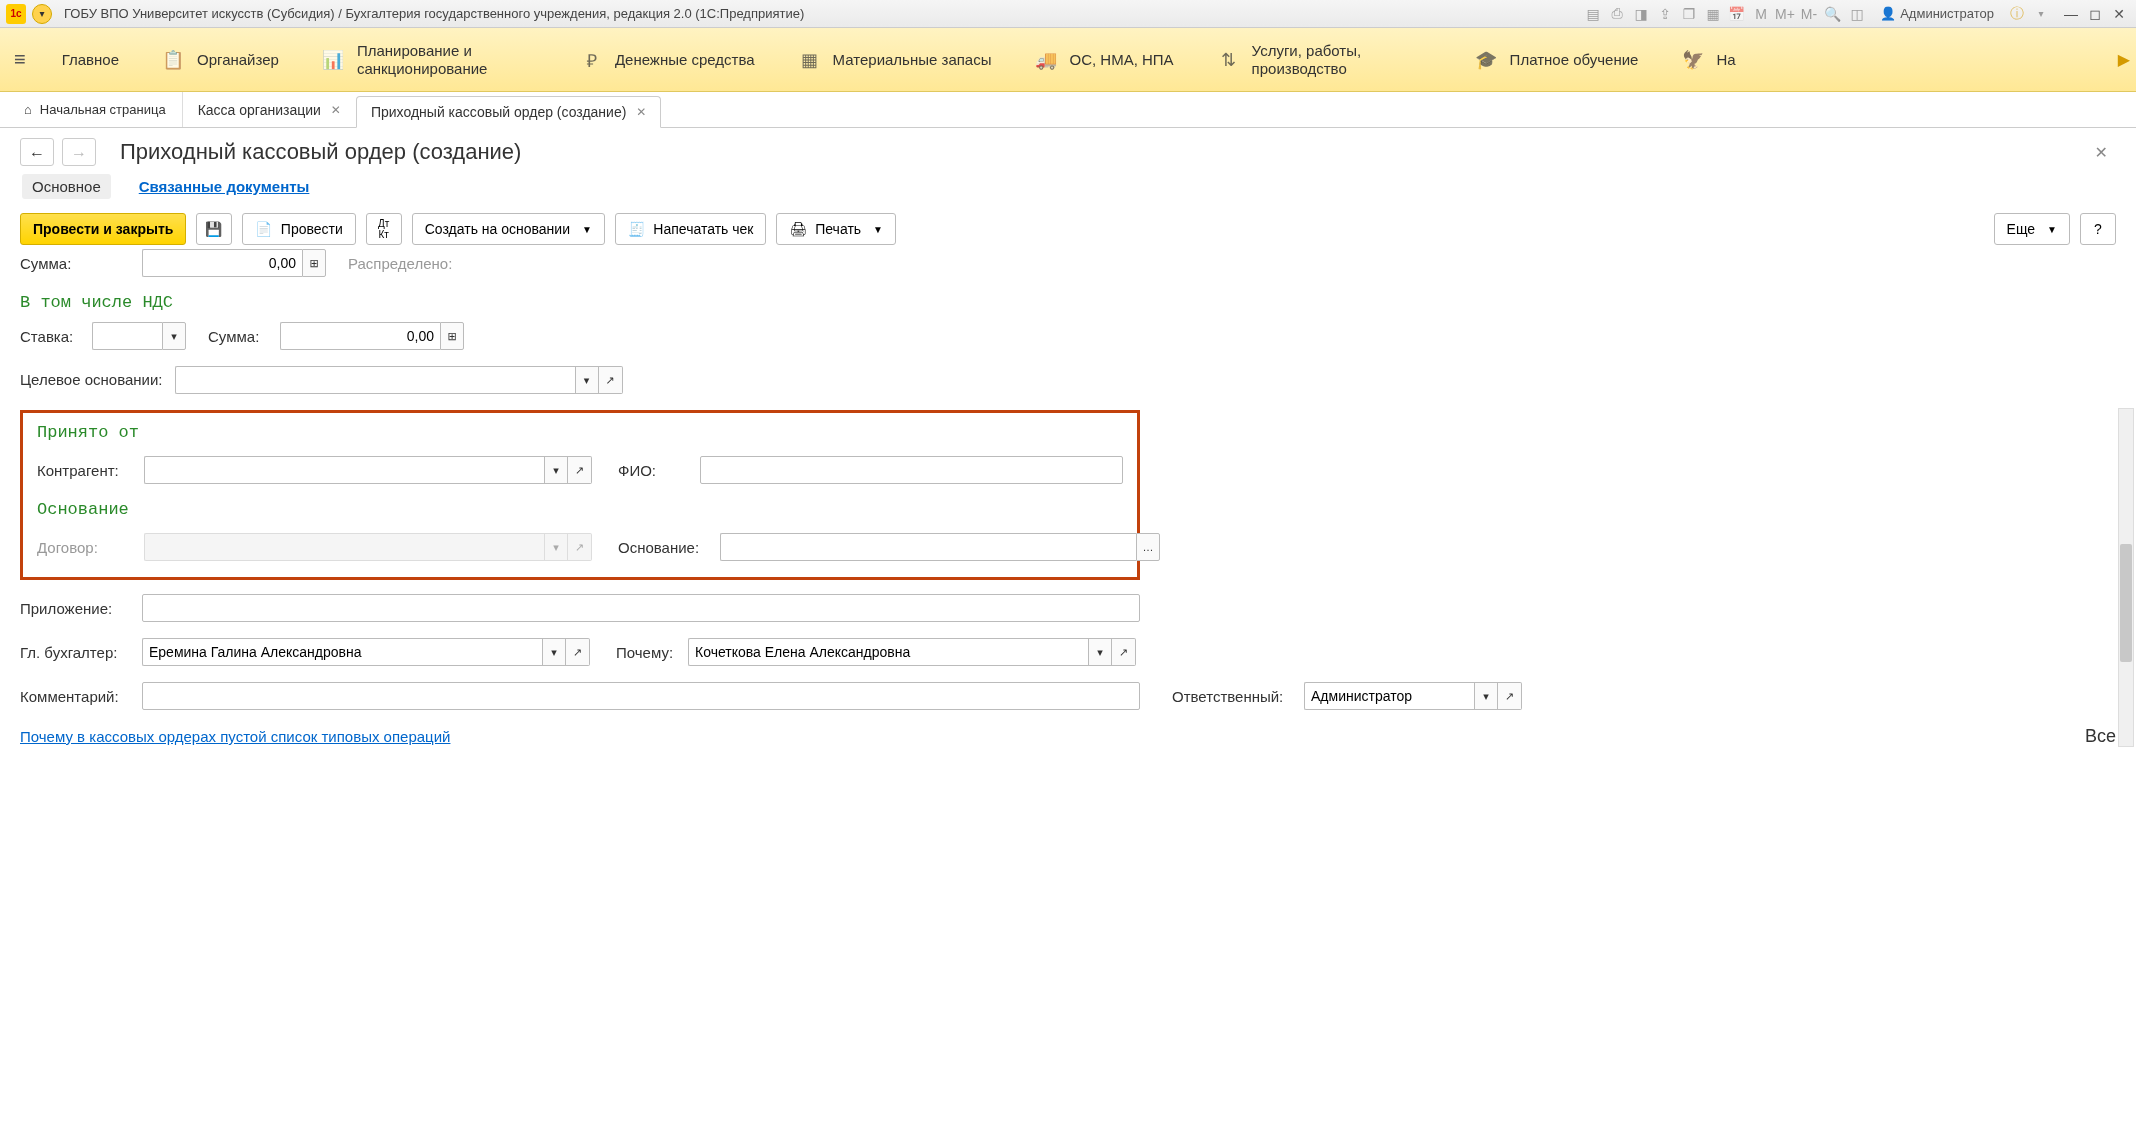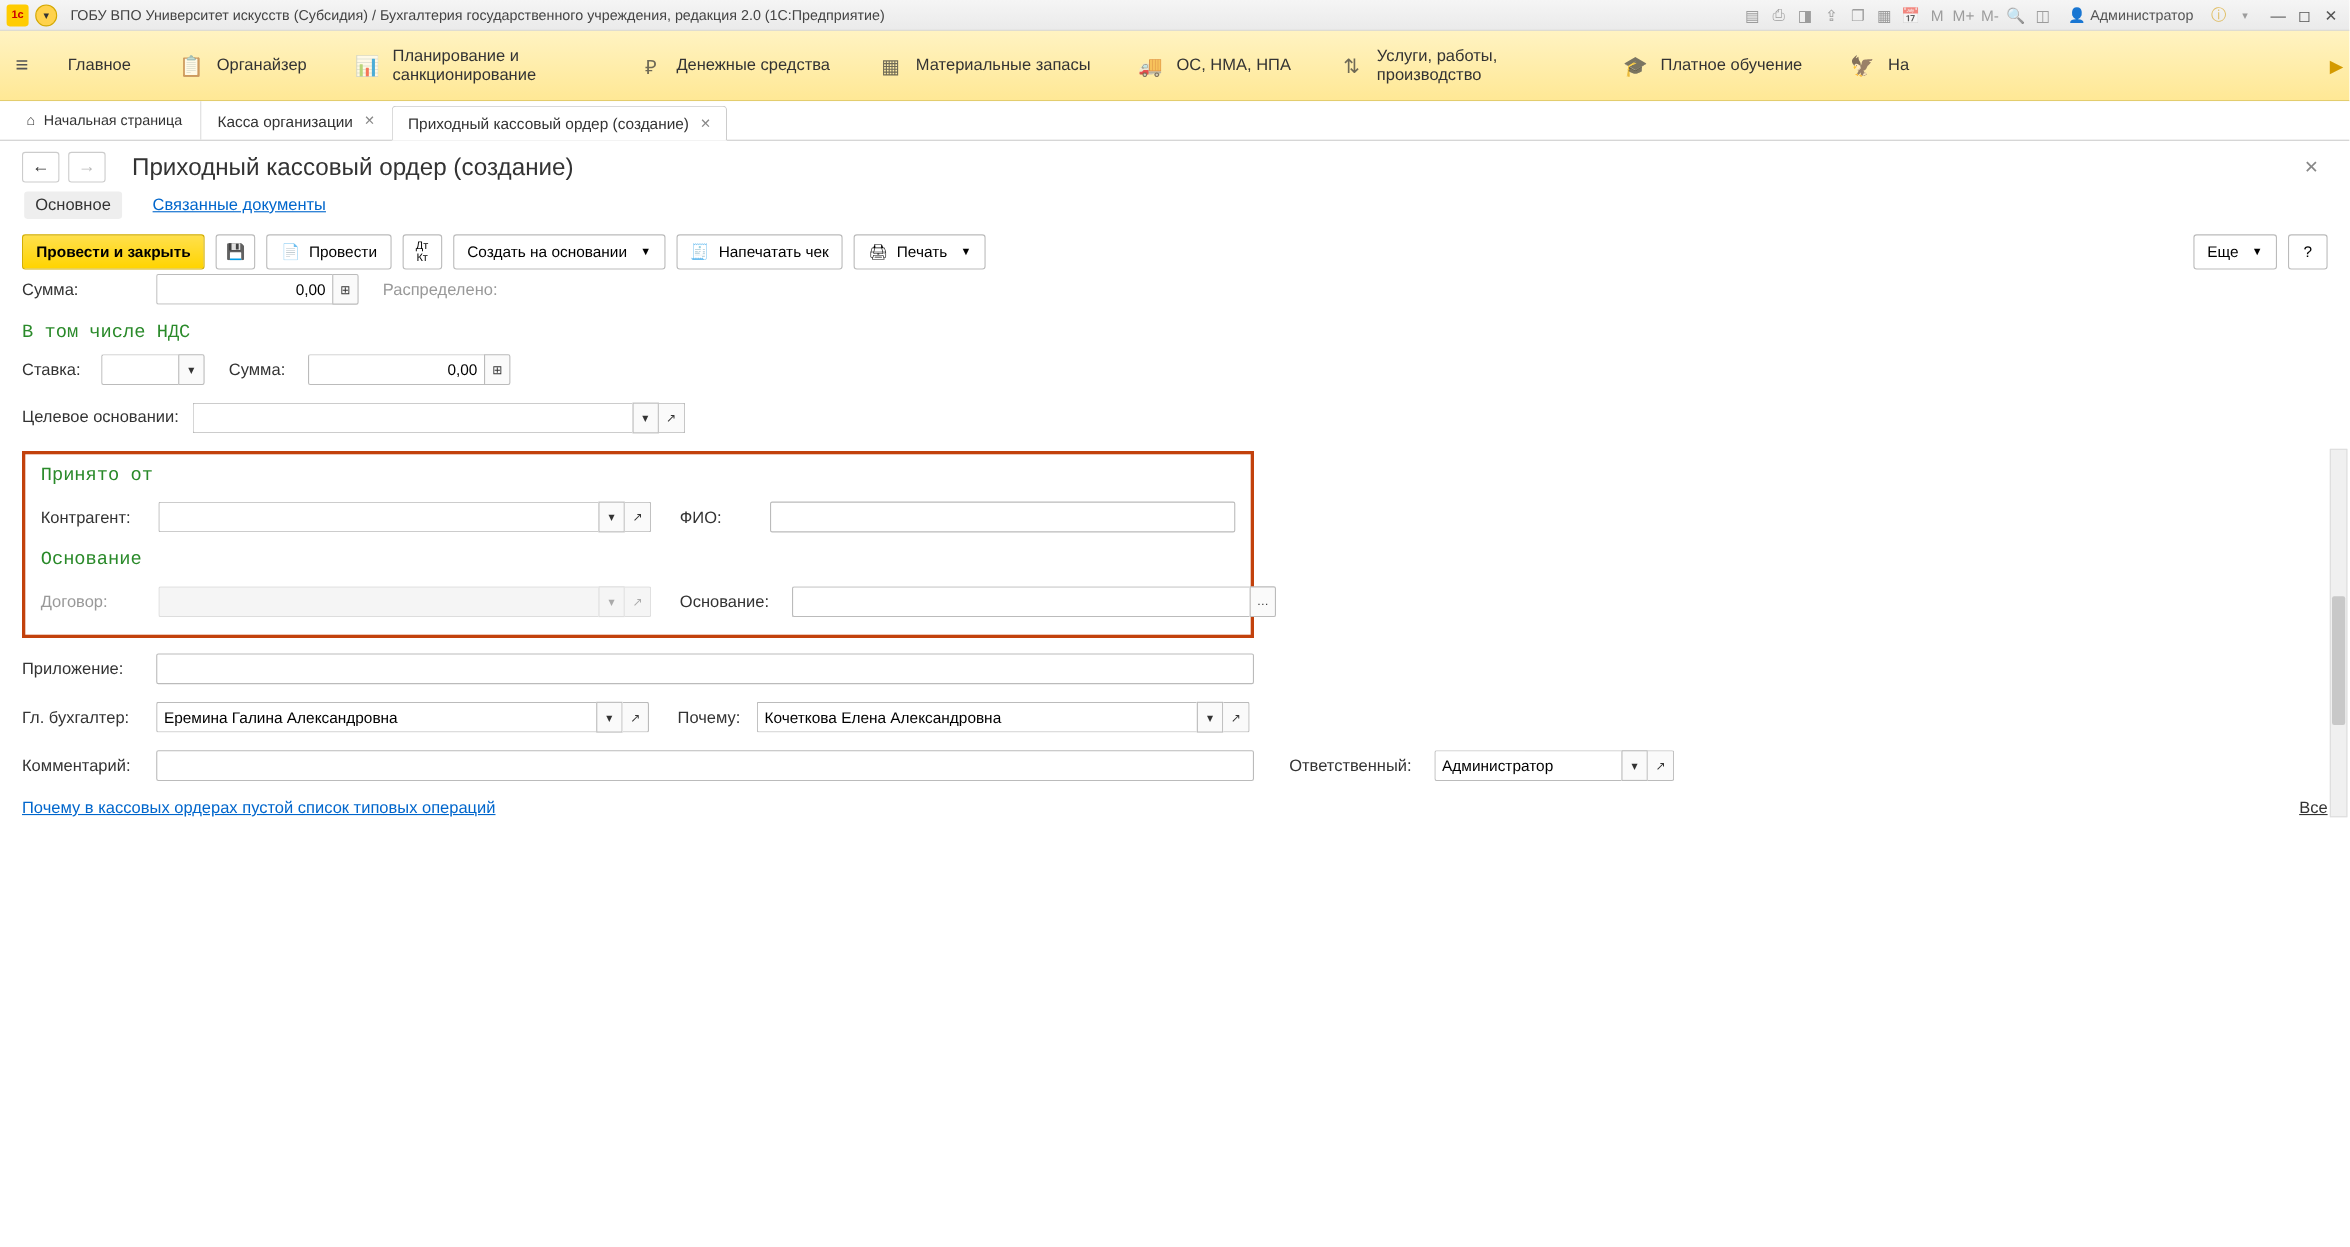--- a/index.html
+++ b/index.html
@@ -36,21 +36,21 @@
 .content { padding: 10px 20px 20px 20px; position:relative; }
 .navrow { display:flex; align-items:center; gap:8px; margin-bottom:6px; }
 .navrow .nav-btn { width:34px; height:28px; border:1px solid #ccc; background:#fff; display:flex; align-items:center; justify-content:center; font-size:16px; border-radius:3px; }
 .navrow .nav-btn.disabled { color:#bbb; }
 .page-title { font-size:22px; font-weight:normal; margin-left:16px; }
 .navrow .close-page { margin-left:auto; font-size:16px; color:#888; padding:4px 8px; }
 
 .subtabs { display:flex; gap:18px; align-items:center; margin:8px 0 14px 2px; }
 .subtabs .subtab { font-size:15px; padding:4px 10px; }
 .subtabs .subtab.active { background:#eee; border-radius:3px; }
-.subtabs .subtab.link { color:#0066cc; text-decoration:underline; }
+.subtabs .subtab.link { color:#0066cc; text-decoration:underline;font-weight:bold; }
 
 .toolbar { display:flex; gap:10px; align-items:center; }
 .btn { height:32px; border:1px solid #bbb; background:#fff; border-radius:3px; padding:0 12px; display:flex; align-items:center; gap:8px; font-size:14px; }
 .btn.primary { background:linear-gradient(#ffe04d,#ffd400); border-color:#d4af00; font-weight:bold; }
 .btn.icon-only { width:36px; padding:0; justify-content:center; }
 .btn .caret { font-size:10px; margin-left:4px; }
 .toolbar .spacer { flex:1; }
 
 
 .form-area { border-top:0; padding-top:4px; position:relative; }
@@ -64,21 +64,21 @@
 .input-combo .input { border-right:none; border-radius:2px 0 0 2px; }
 .input-combo .cbtn { width:24px; height:28px; border:1px solid #bbb; background:#fafafa; display:flex; align-items:center; justify-content:center; font-size:11px; }
 .input-combo .cbtn + .cbtn { border-left:none; }
 .input-combo .cbtn:last-child { border-radius:0 2px 2px 0; }
 .input.disabled, .input-combo.disabled .input, .input-combo.disabled .cbtn { background:#f5f5f5; color:#aaa; border-color:#ddd; }
 
 .highlight-box { border:3px solid #c2410c; padding:10px 14px 14px 14px; margin-bottom:14px; }
 
 .bottom-link-row { display:flex; align-items:center; }
 .bottom-link { color:#0066cc; text-decoration:underline; font-size:15px; }
-.bottom-all { margin-left:auto; text-decoration:underline; font-size:15px; }
+.bottom-all { margin-left:auto; font-size:18px; }
 
 .scrollbar-v { position:absolute; right:2px; top:280px; bottom:20px; width:16px; background:#f0f0f0; border:1px solid #ddd; }
 .scrollbar-v .thumb { position:absolute; left:1px; right:1px; top:40%; height:35%; background:#c8c8c8; border-radius:2px; }
 </style>
 </head>
 <body>
 
 <div class="titlebar">
   <div class="logo">1с</div>
   <div class="dropdown-arrow">▾</div>

